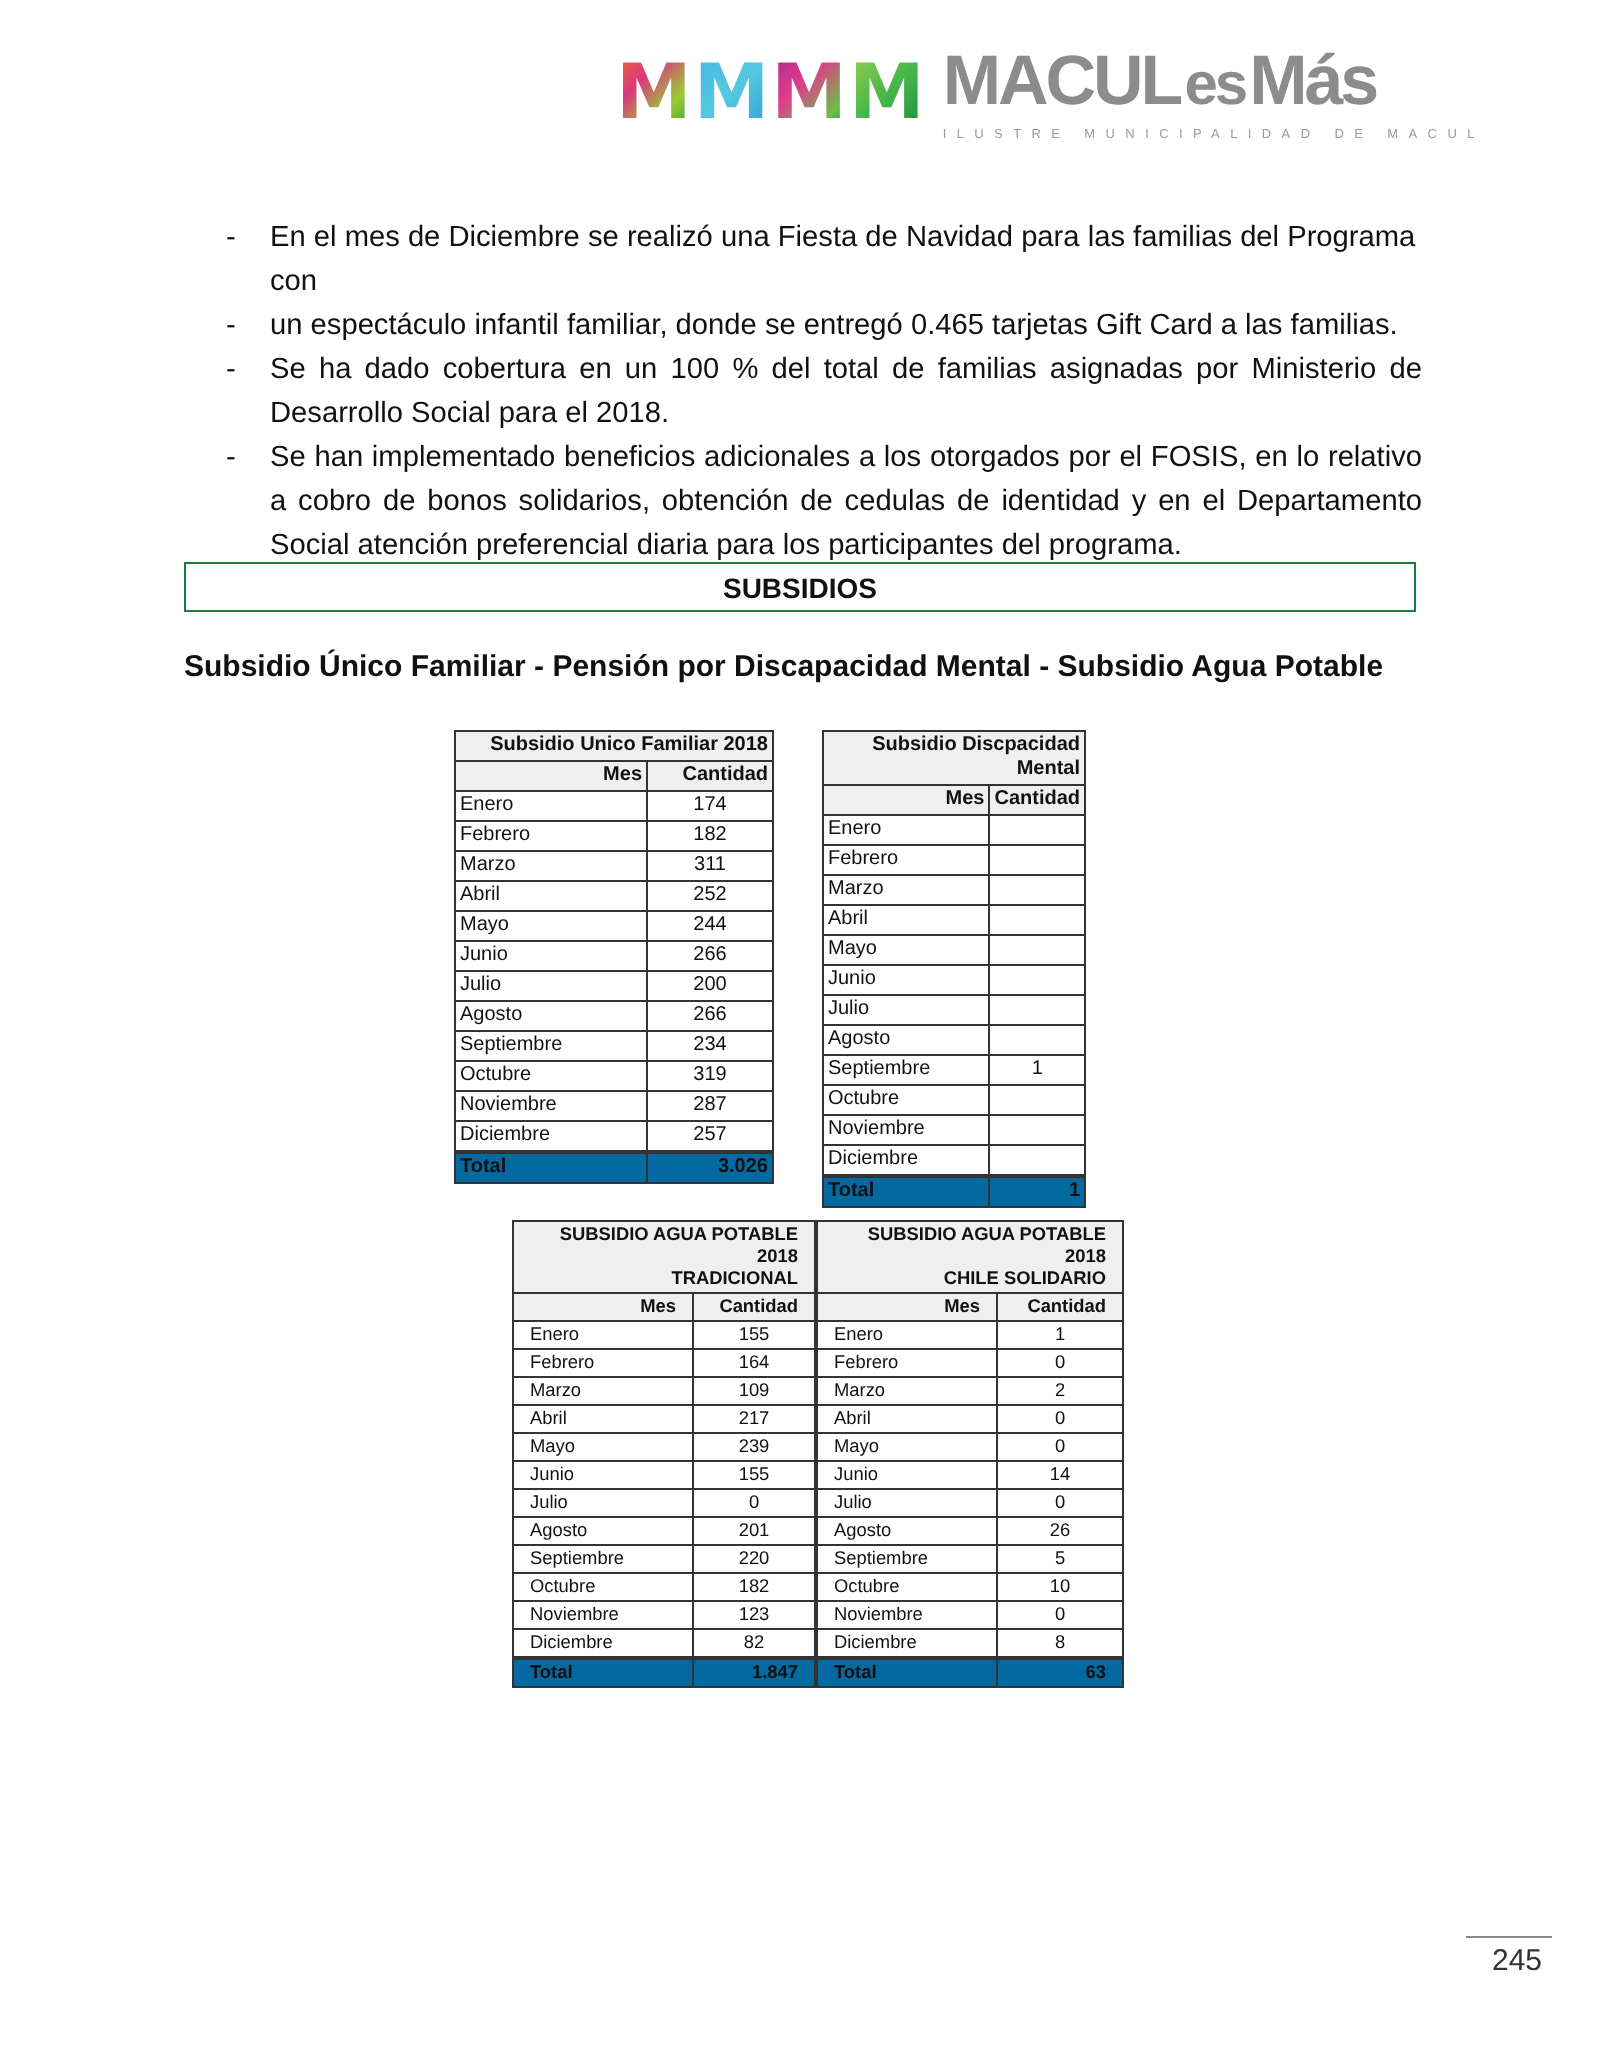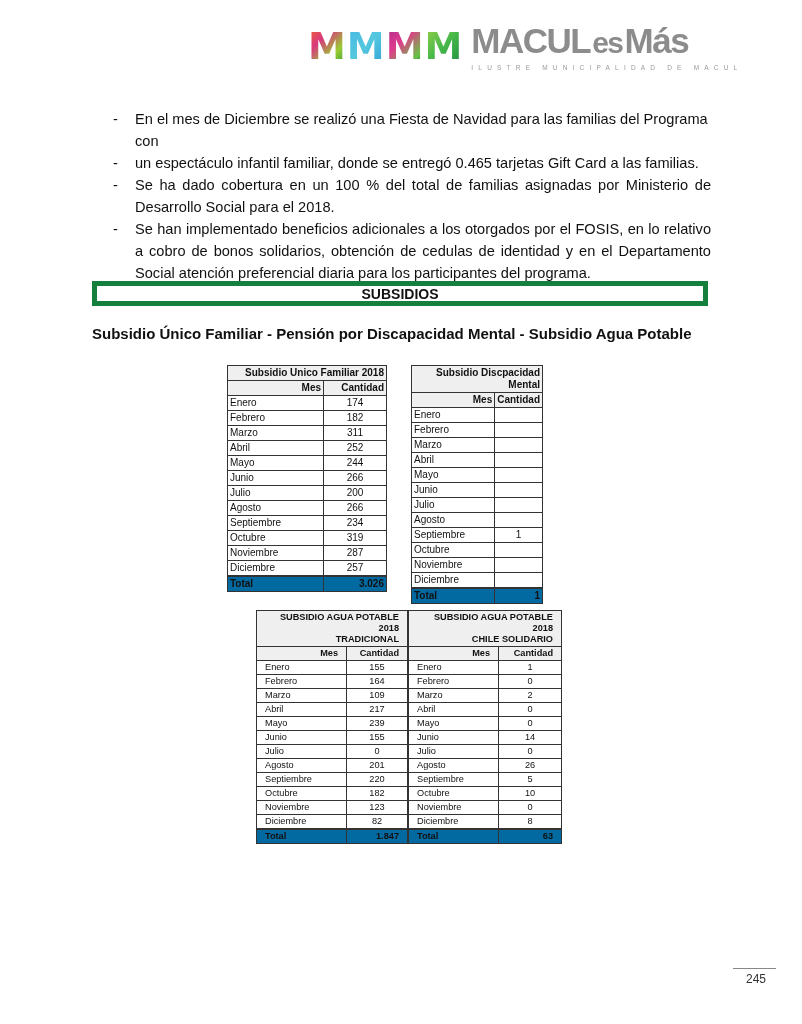--- a/index.html
+++ b/index.html
@@ -15,42 +15,42 @@
   .brand-name{font-family:"Liberation Sans",sans-serif;font-weight:700;font-size:35px;line-height:38px;color:#8c8c8c;letter-spacing:-1.5px;white-space:nowrap;}
   .brand-name .es{font-size:30px;margin:0 2px;}
   .brand-sub{font-size:6.5px;color:#9a9a9a;letter-spacing:5.2px;margin-top:2px;white-space:nowrap;}
 
   .bullets{position:absolute;left:113px;top:108px;width:598px;font-size:14.6px;line-height:22px;}
   .bullet{display:flex;}
   .dash{width:22px;flex:none;}
   .btext{flex:1;text-align:justify;}
   .bullet.nojust .btext{text-align:left;}
 
-  .section-box{position:absolute;left:92px;top:281px;width:616px;height:25px;border:5px solid #15803d;box-sizing:border-box;display:flex;align-items:center;justify-content:center;font-weight:700;font-size:14px;}
+  .section-box{position:absolute;left:92px;top:281px;width:616px;height:25px;border:1px solid #15803d;box-sizing:border-box;display:flex;align-items:center;justify-content:center;font-weight:700;font-size:14px;}
   .subtitle{position:absolute;left:92px;top:325px;font-weight:700;font-size:15px;}
 
   table.t{position:absolute;border-collapse:collapse;font-size:10px;line-height:12px;}
   table.t td,table.t th{border:1px solid #333;padding:1px 2px;height:12px;}
   table.t th{font-weight:700;background:#efefef;text-align:right;}
   table.t td.q{text-align:center;}
   table.t tr.total td{font-weight:700;background:#0369a1;border-top:2px solid #333;}
   table.t tr.total td.q{text-align:right;}
   #t1{left:227px;top:365px;width:160px;}
   #t1 col.c1{width:96px;}
   #t2{left:411px;top:365px;width:132px;}
   #t2 col.c1{width:96px;}
   table.w{font-size:9.2px;line-height:11px;}
   table.w td,table.w th{height:11px;padding:1px 8px;}
   #t3{left:256px;top:610px;width:152px;}
   #t3 col.c1{width:90px;}
   #t4{left:408px;top:610px;width:154px;}
   #t4 col.c1{width:90px;}
 
   .footer-line{position:absolute;left:733px;top:968px;width:43px;height:1px;background:#888;}
-  .page-num{position:absolute;left:746px;top:972px;font-size:12px;color:#333;}
+  .page-num{position:absolute;left:746px;top:972px;font-size:15px;color:#333;}
 </style>
 </head>
 <body>
 
 <div class="logo">
   <div class="mmmm">
     <span class="m1">M</span>
     <span class="m2">M</span>
     <span class="m3">M</span>
     <span class="m4">M</span>

